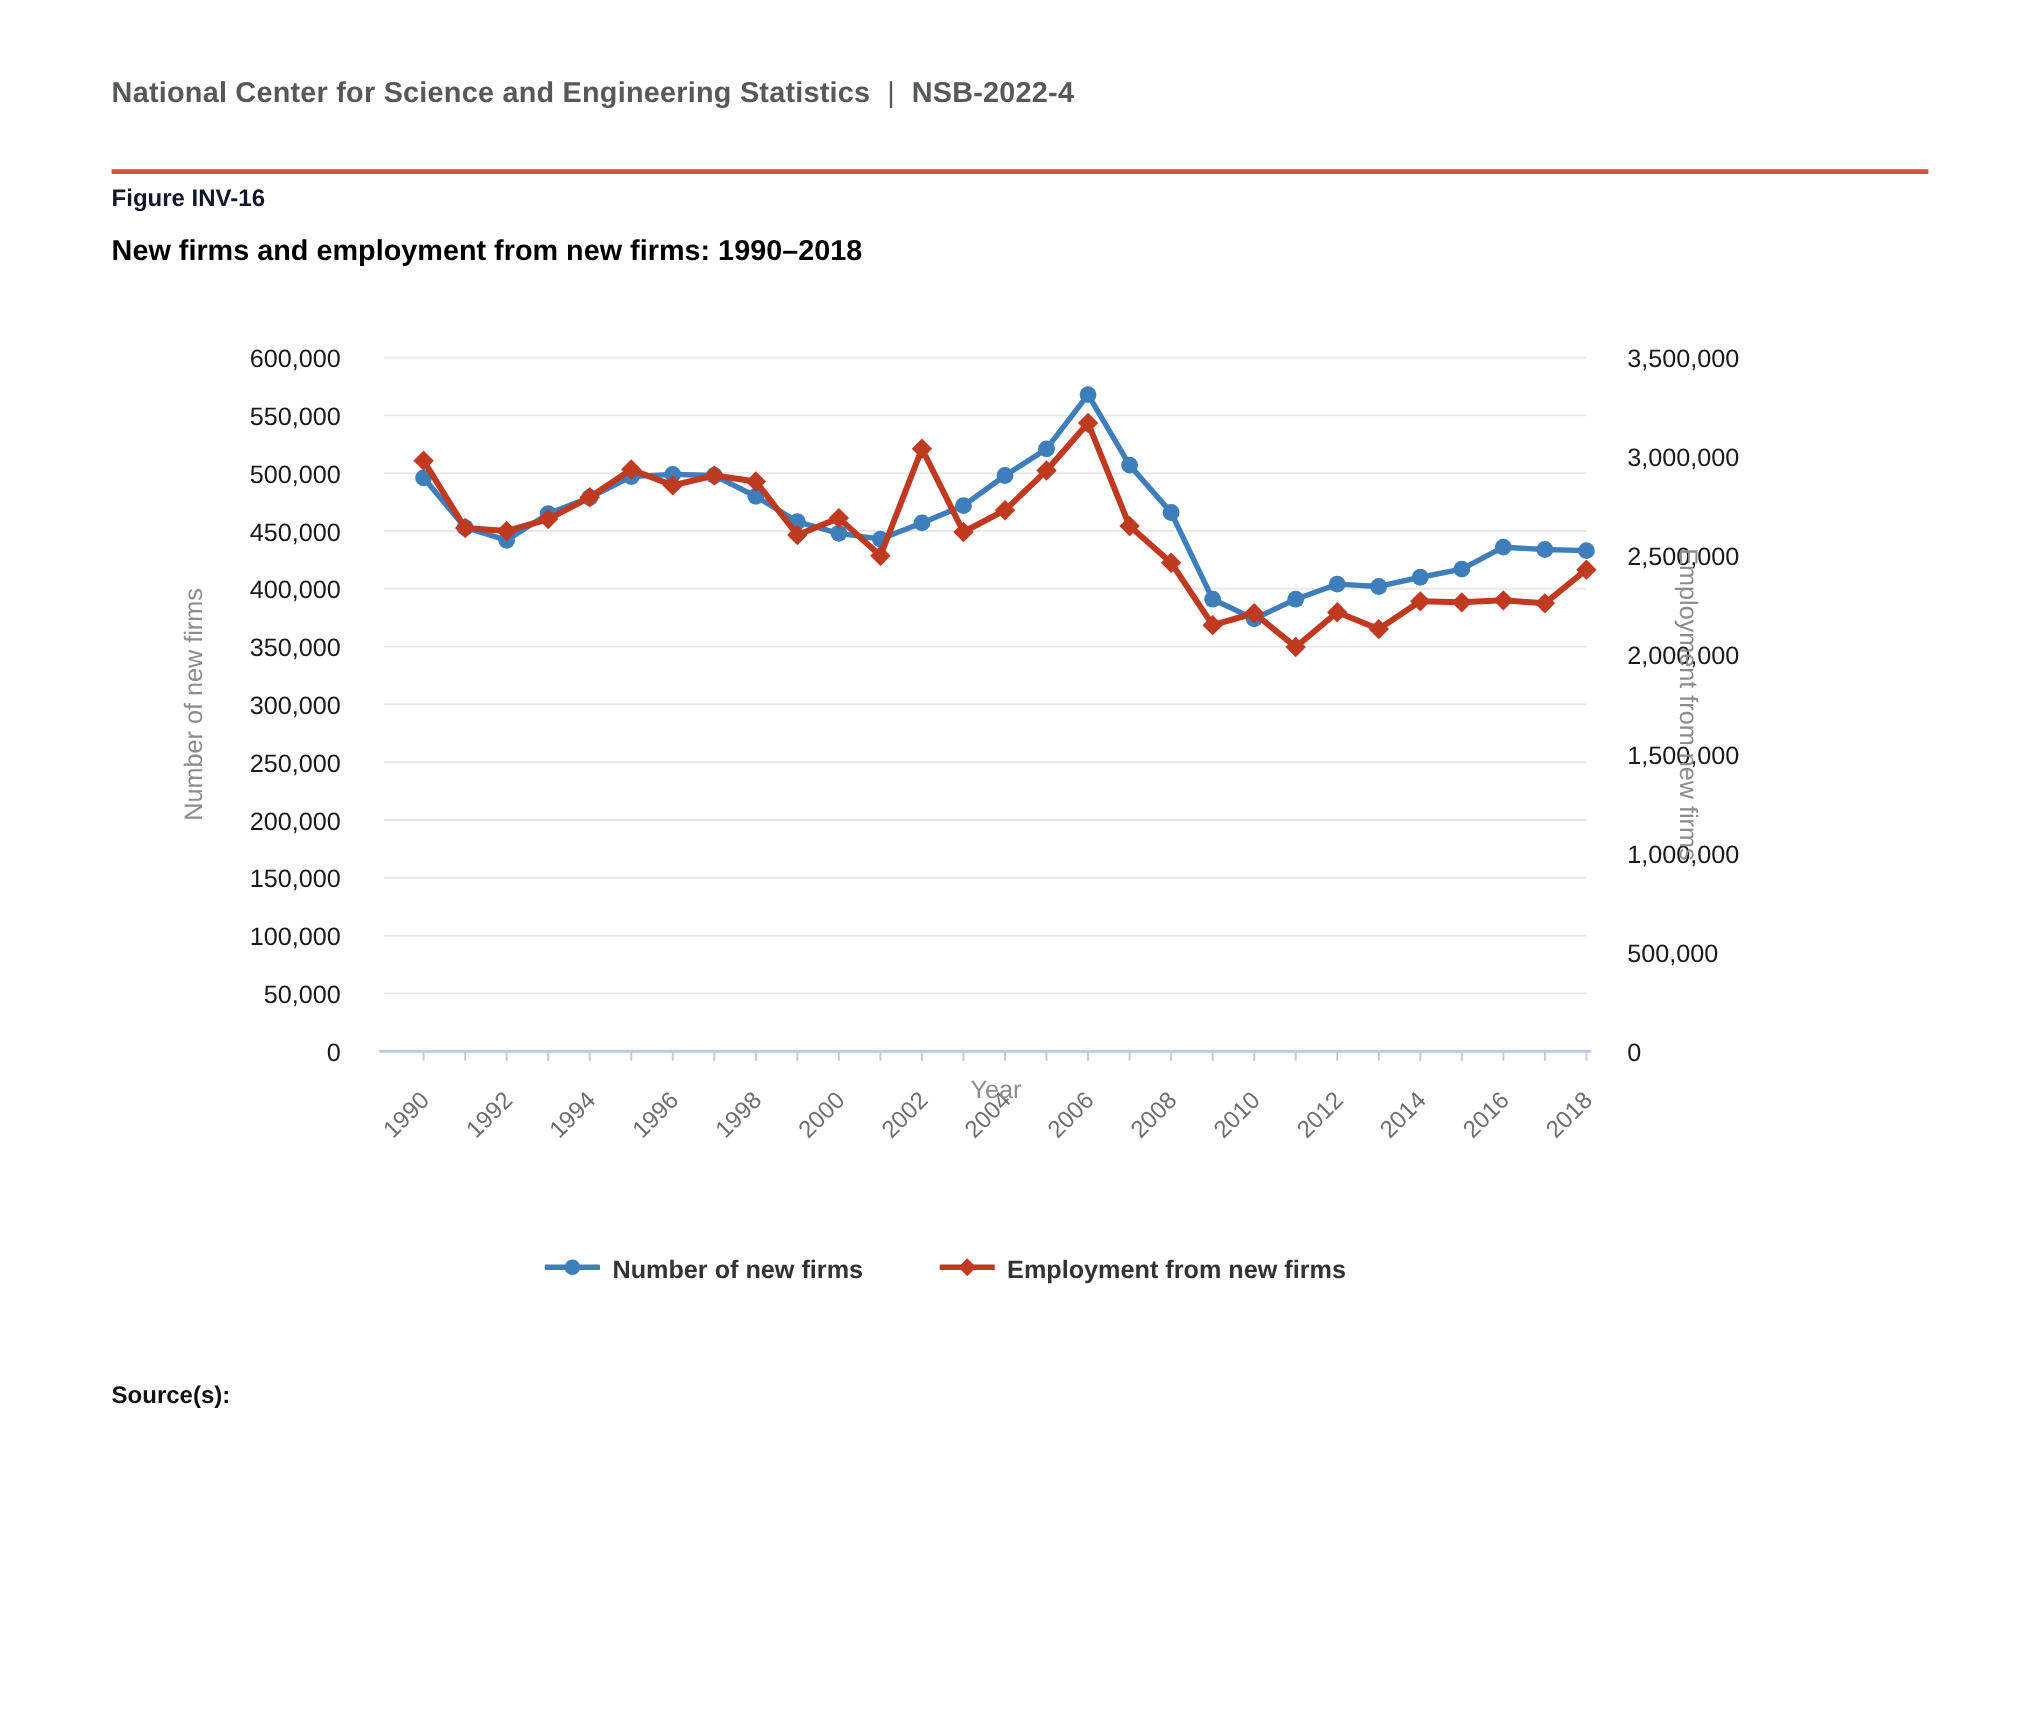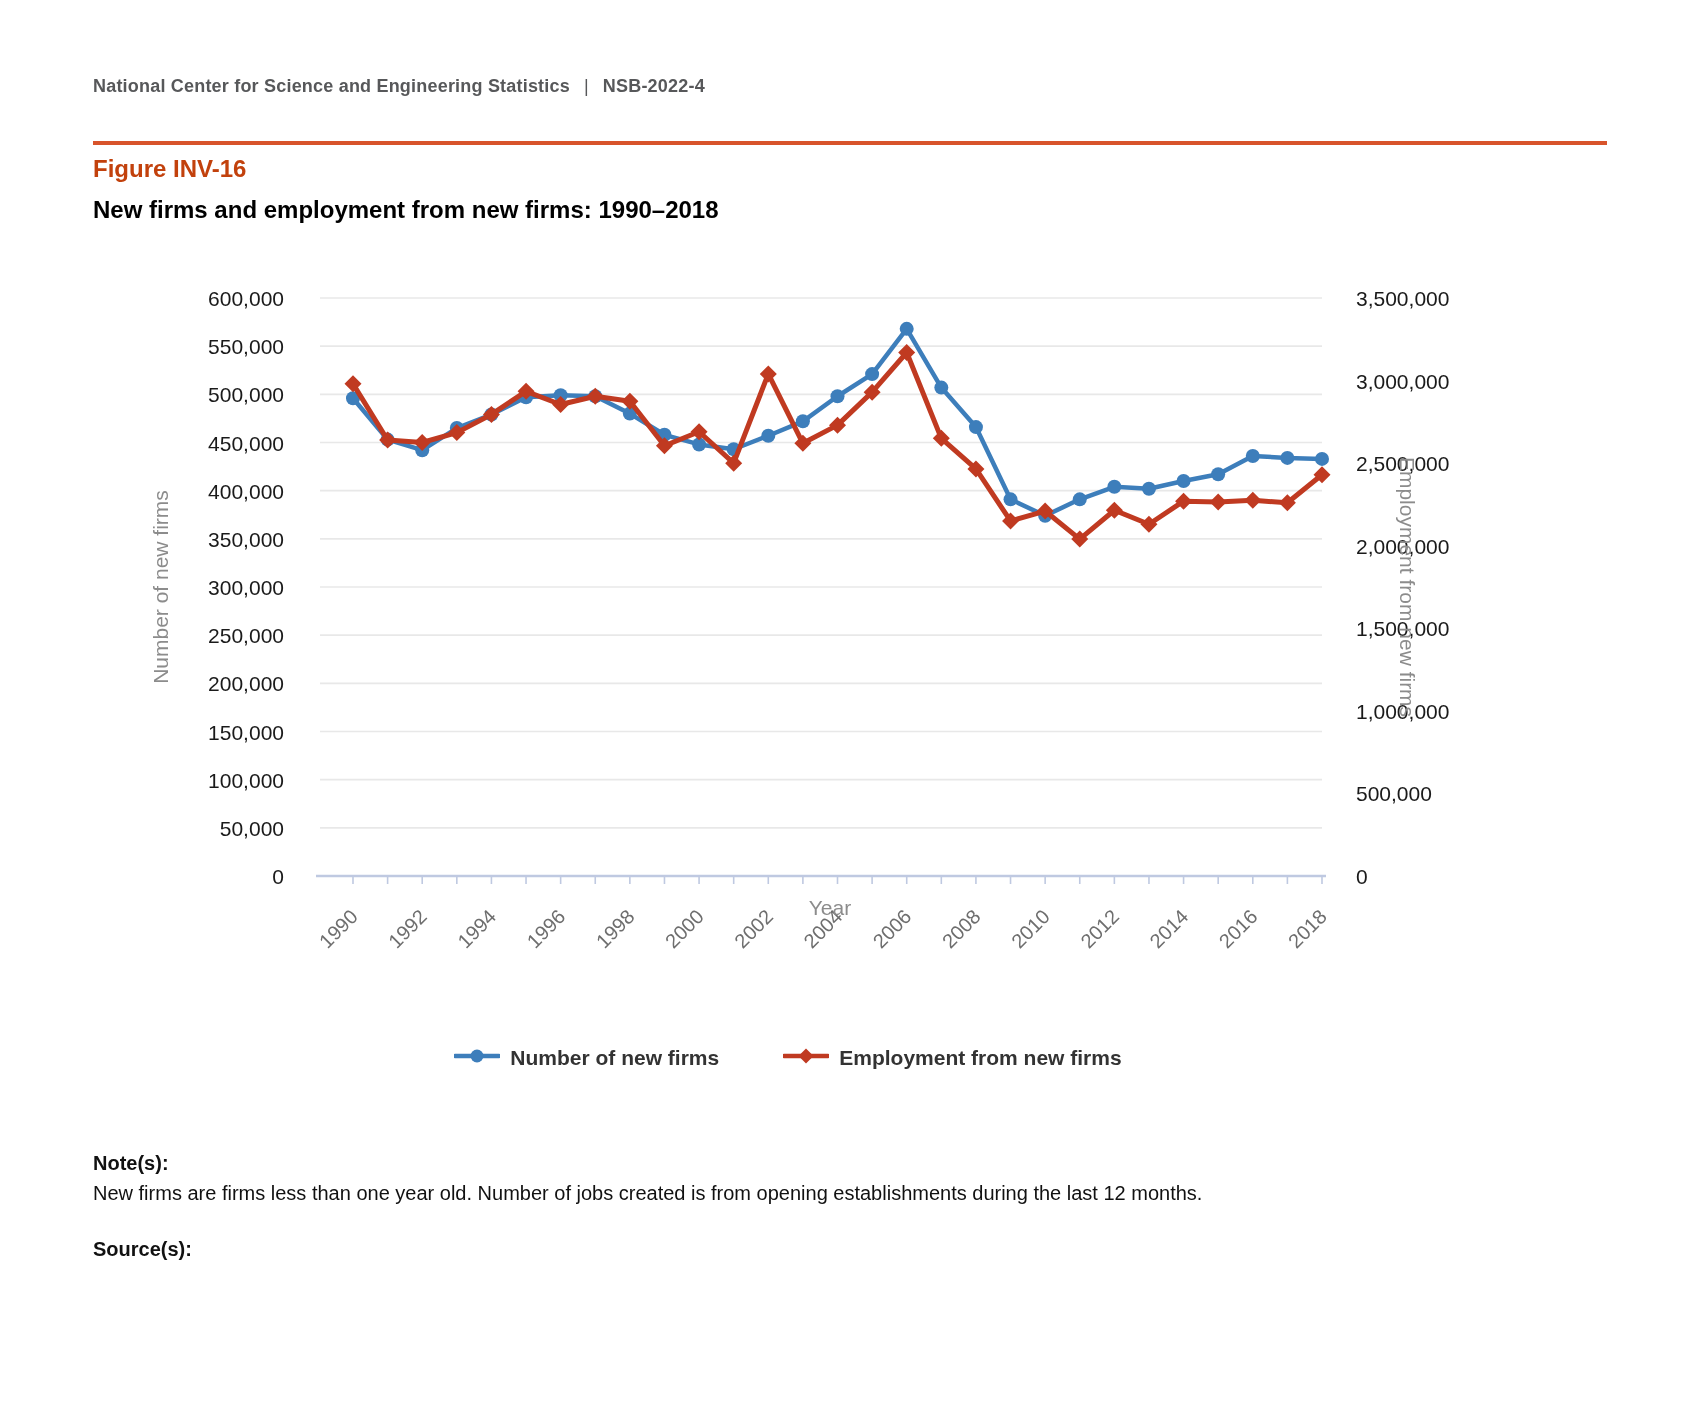--- a/index.html
+++ b/index.html
@@ -1,23 +1,23 @@
 <!DOCTYPE html>
 <html><head>
 <meta charset="utf-8">
 <style>
   html,body{margin:0;padding:0;background:#ffffff;}
   .page{
     position:relative;width:1699px;height:1427px;background:#ffffff;
     font-family:"Liberation Sans", sans-serif;color:#1a1a1a;overflow:hidden;
   }
-  .header-line{position:absolute;left:93px;top:76px;font-size:18px;font-weight:bold;color:#57585a;letter-spacing:.2px;text-align:center;}
+  .header-line{position:absolute;left:93px;top:64px;font-size:24px;font-weight:bold;color:#57585a;letter-spacing:.2px;text-align:center;}
   .header-line .sep{margin:0 14px;color:#57585a;font-weight:normal;}
   .accent-rule{position:absolute;left:93px;top:133px;width:1514px;height:4px;border:none;}
-  .figure-label{position:absolute;left:93px;top:155px;font-size:24px;font-weight:bold;color:#c2410c;}
+  .figure-label{position:absolute;left:93px;top:155px;font-size:20px;font-weight:bold;color:#0f172a;}
   .figure-title{position:absolute;left:93px;top:196px;font-size:24px;font-weight:bold;color:#000000;}
   #chart-svg{position:absolute;left:90px;top:255px;}
   .axis-title{font-size:21px;fill:#8c8c8c;}
   .tick-label{font-size:21px;fill:#1a1a1a;}
   .x-year-label{font-size:20px;fill:#6e6e6e;}
   .legend{position:absolute;left:90px;top:1046px;width:1520px;display:flex;justify-content:center;gap:64px;transform:translateX(-62px);}
   .legend-item{display:flex;align-items:center;gap:10px;cursor:pointer;}
   .legend-item .label{font-size:21px;font-weight:bold;color:#333333;}
   .notes{position:absolute;left:93px;top:1148px;width:1420px;font-size:20px;line-height:30px;color:#111111;}
   .notes .heading{font-weight:bold;margin:0;}
@@ -201,21 +201,17 @@
       <span id="legend-glyph-1"><svg width="46" height="20">
             <line x1="1" y1="10" x2="45" y2="10" stroke="#C03A21" stroke-width="4.5" stroke-linecap="round"></line>
             <path d="M 23 2.5 L 30.5 10 L 23 17.5 L 15.5 10 Z" fill="#C03A21"></path>
           </svg></span>
       <span class="label">Employment from new firms</span>
     </div>
   </div>
 
   <div class="notes">
     <div class="block">
-      <p class="heading">Note(s):</p>
-      <p>New firms are firms less than one year old. Number of jobs created is from opening establishments during the last 12 months.</p>
-    </div>
-    <div class="block">
       <p class="heading">Source(s):</p>
     </div>
   </div>
 
 </div>
 
 </body></html>

